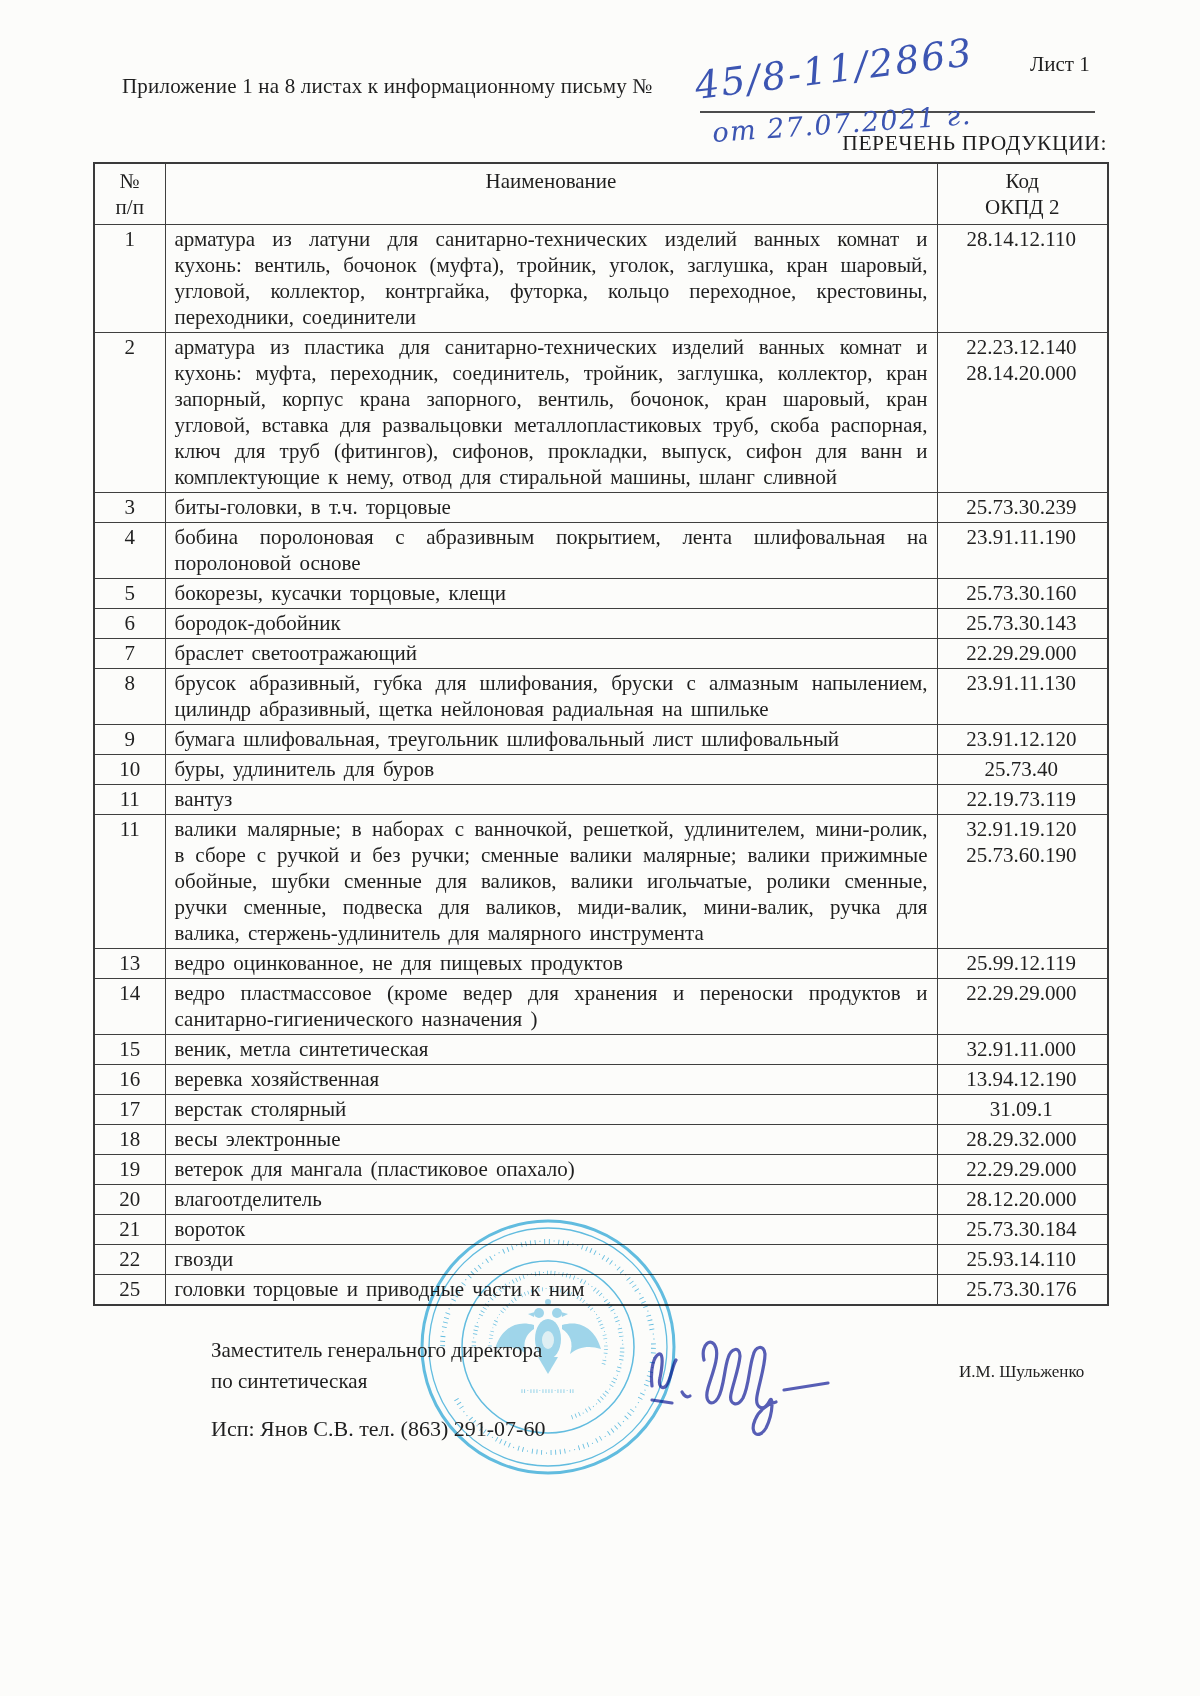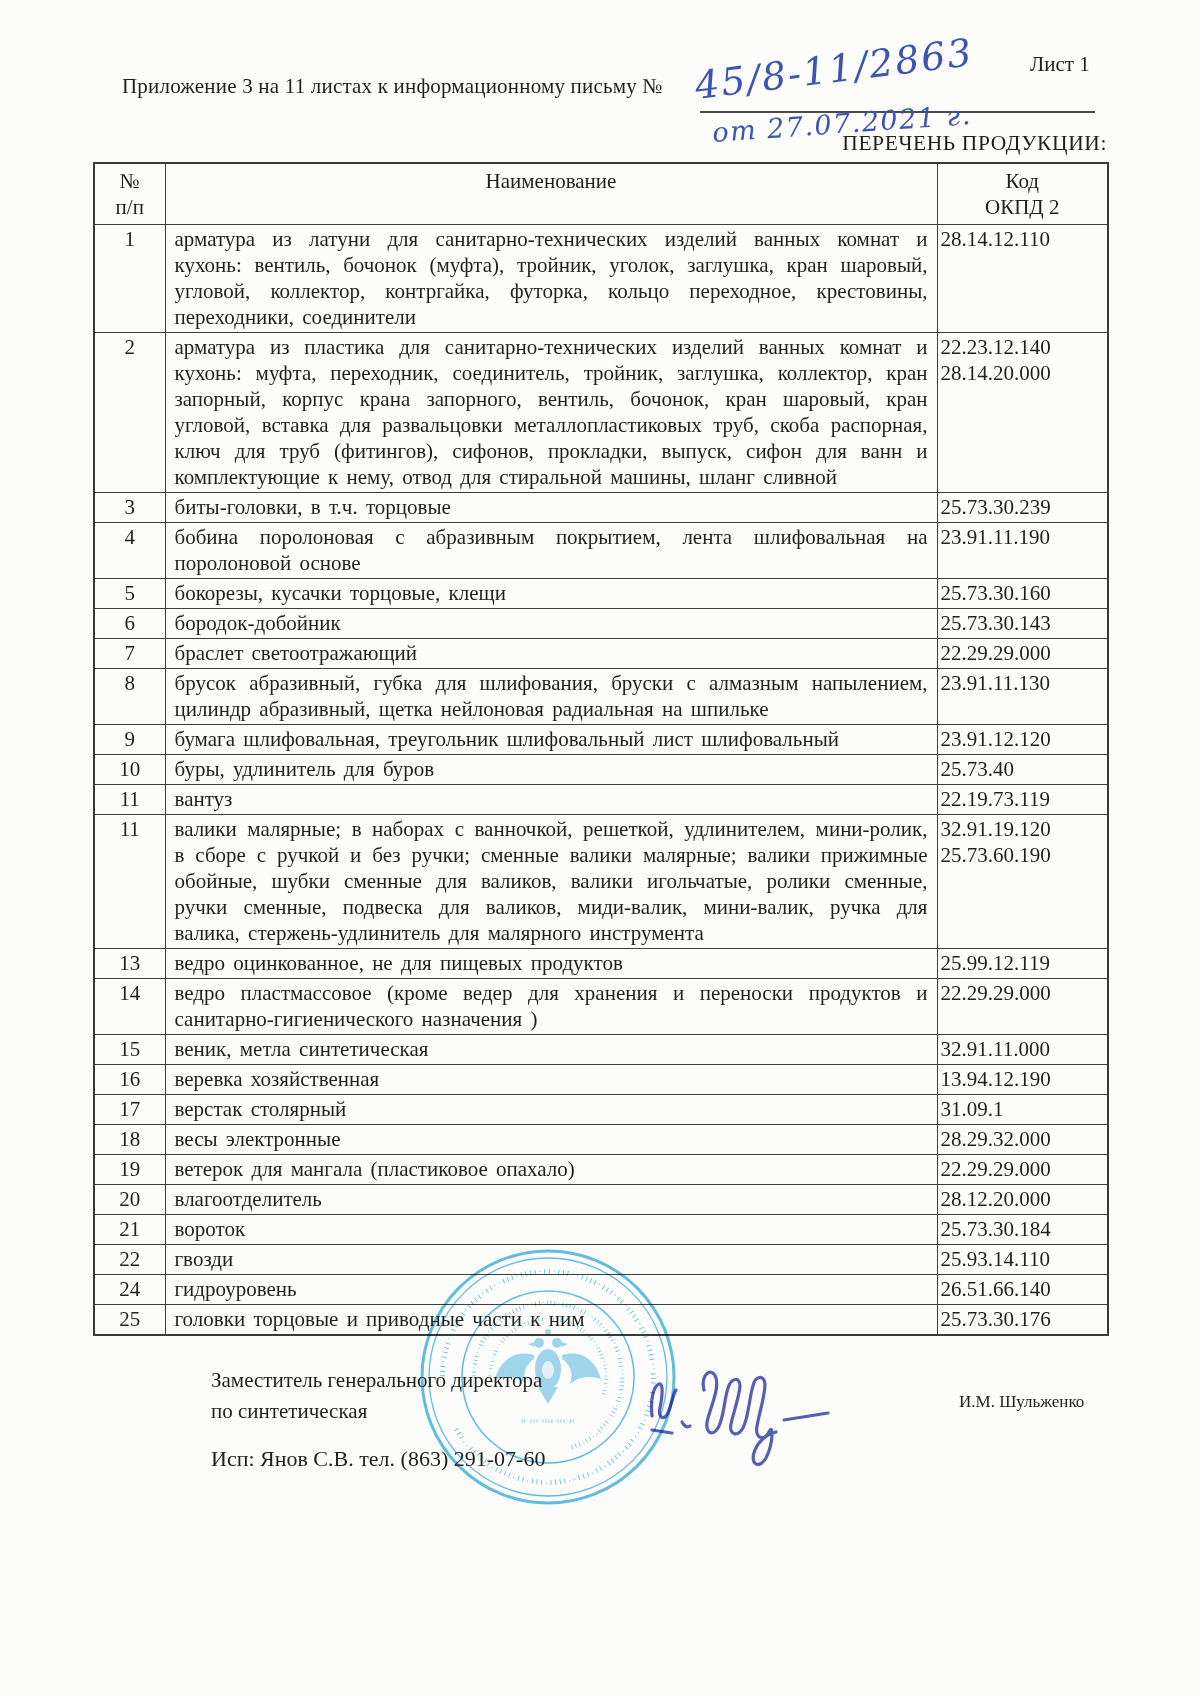--- a/index.html
+++ b/index.html
@@ -29,41 +29,41 @@
   .tbl-zone{position:absolute;left:93px;top:162px;width:1014px;}
   table.products{width:100%;border-collapse:collapse;table-layout:fixed;border:2.5px solid #3a3a3a;}
   col.c-num{width:71px;}col.c-name{width:772px;}col.c-code{width:171px;}
   .products th,.products td{
     border:1.6px solid #3f3f3f;font-size:21px;line-height:26px;
     vertical-align:top;font-weight:normal;padding:1px 9px 2px;
   }
   .products th{text-align:center;white-space:pre-line;padding:4px 4px;line-height:26px;}
   td.num{text-align:center;padding-left:2px;padding-right:2px;}
   td.name{text-align:justify;word-spacing:3px;}
-  td.code{white-space:pre-line;padding-left:3px;padding-right:5px;}
+  td.code{text-align:center;white-space:pre-line;padding-left:3px;padding-right:5px;}
   
   .footer-zone{position:relative;margin:6px 0 0 0;height:200px;}
   .pos-line1{position:absolute;left:118px;top:26px;font-size:21px;}
   .pos-line2{position:absolute;left:118px;top:57px;font-size:21px;}
   .signer-name{position:absolute;left:866px;top:50px;font-size:17px;}
   .executor-line{position:absolute;left:118px;top:104px;font-size:22px;}
   .signature-svg{position:absolute;left:545px;top:4px;mix-blend-mode:multiply;}
   .stamp-svg{position:absolute;left:325px;top:-95px;mix-blend-mode:multiply;opacity:.82;filter:blur(.3px);}
   .stamp-line{stroke:var(--stamp,#3fb0de);fill:none;}
   .stamp-fill{fill:var(--stamp,#3fb0de);}
   .stamp-txt{fill:var(--stamp,#3fb0de);font-family:"DejaVu Sans",sans-serif;}
   .sig-stroke{stroke:var(--sig,#4a52b4);fill:none;stroke-linecap:round;stroke-linejoin:round;}
 </style>
 </head>
 <body>
 
 <div class="page">
 
   <div class="sheet-label">Лист 1</div>
-  <div class="appendix-line">Приложение 3 на 11 листах к информационному письму №</div>
+  <div class="appendix-line">Приложение 1 на 8 листах к информационному письму №</div>
   <div class="hw-number">45/8-11/2863</div>
   <div class="number-underline"></div>
   <div class="hw-date">от 27.07.2021 г.</div>
   <div class="doc-title">ПЕРЕЧЕНЬ ПРОДУКЦИИ:</div>
 
   <div class="tbl-zone">
     <table class="products">
       <colgroup>
           <col class="c-num">
           <col class="c-name">
@@ -207,25 +207,20 @@
     <td class="code">25.73.30.184</td>
   </tr>
 
   <tr>
     <td class="num">22</td>
     <td class="name">гвозди</td>
     <td class="code">25.93.14.110</td>
   </tr>
 
 
-  <tr>
-    <td class="num">24</td>
-    <td class="name">гидроуровень</td>
-    <td class="code">26.51.66.140</td>
-  </tr>
 
   <tr>
     <td class="num">25</td>
     <td class="name">головки торцовые и приводные части к ним</td>
     <td class="code">25.73.30.176</td>
   </tr>
 </tbody>
     </table>
 
     <div class="footer-zone">

